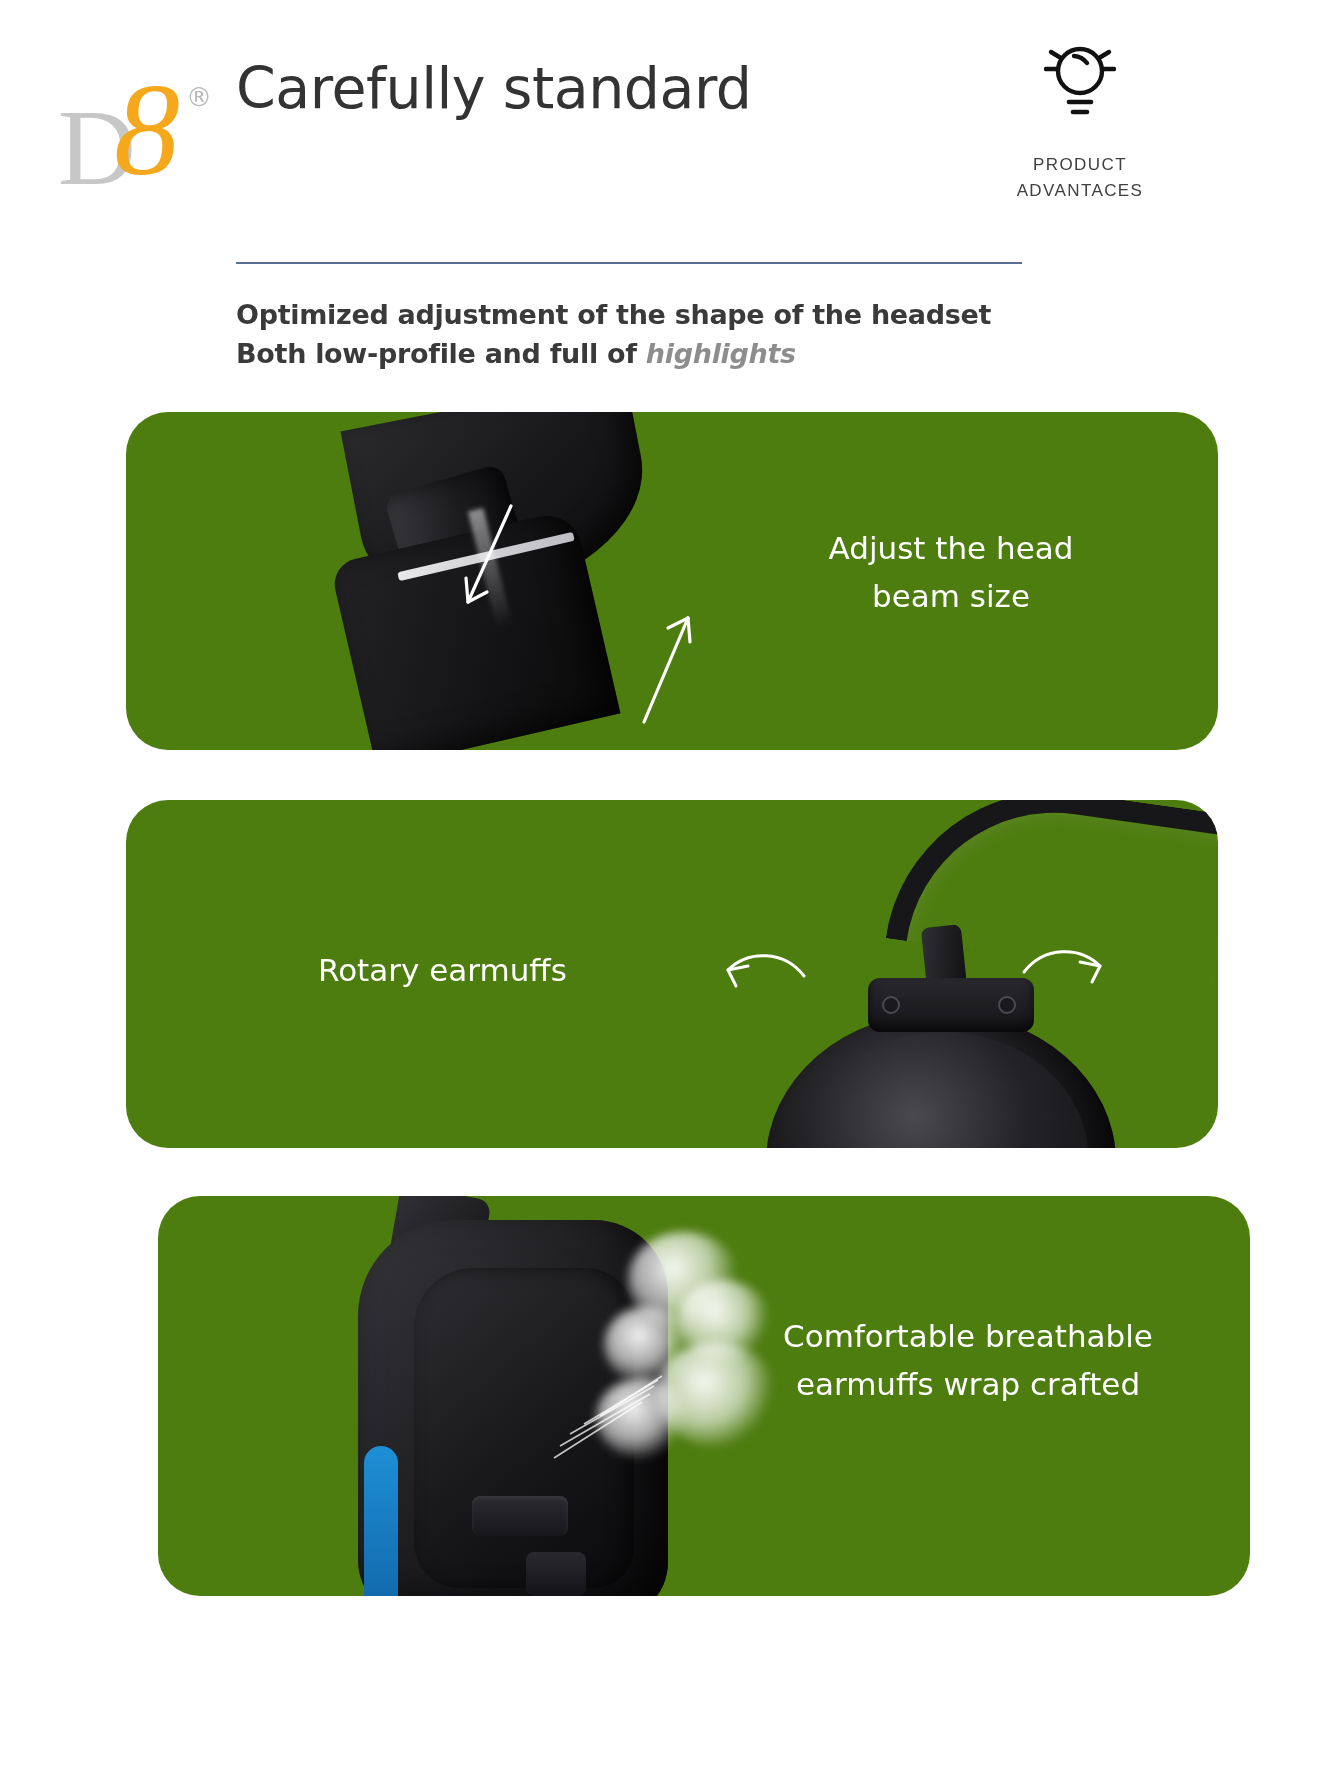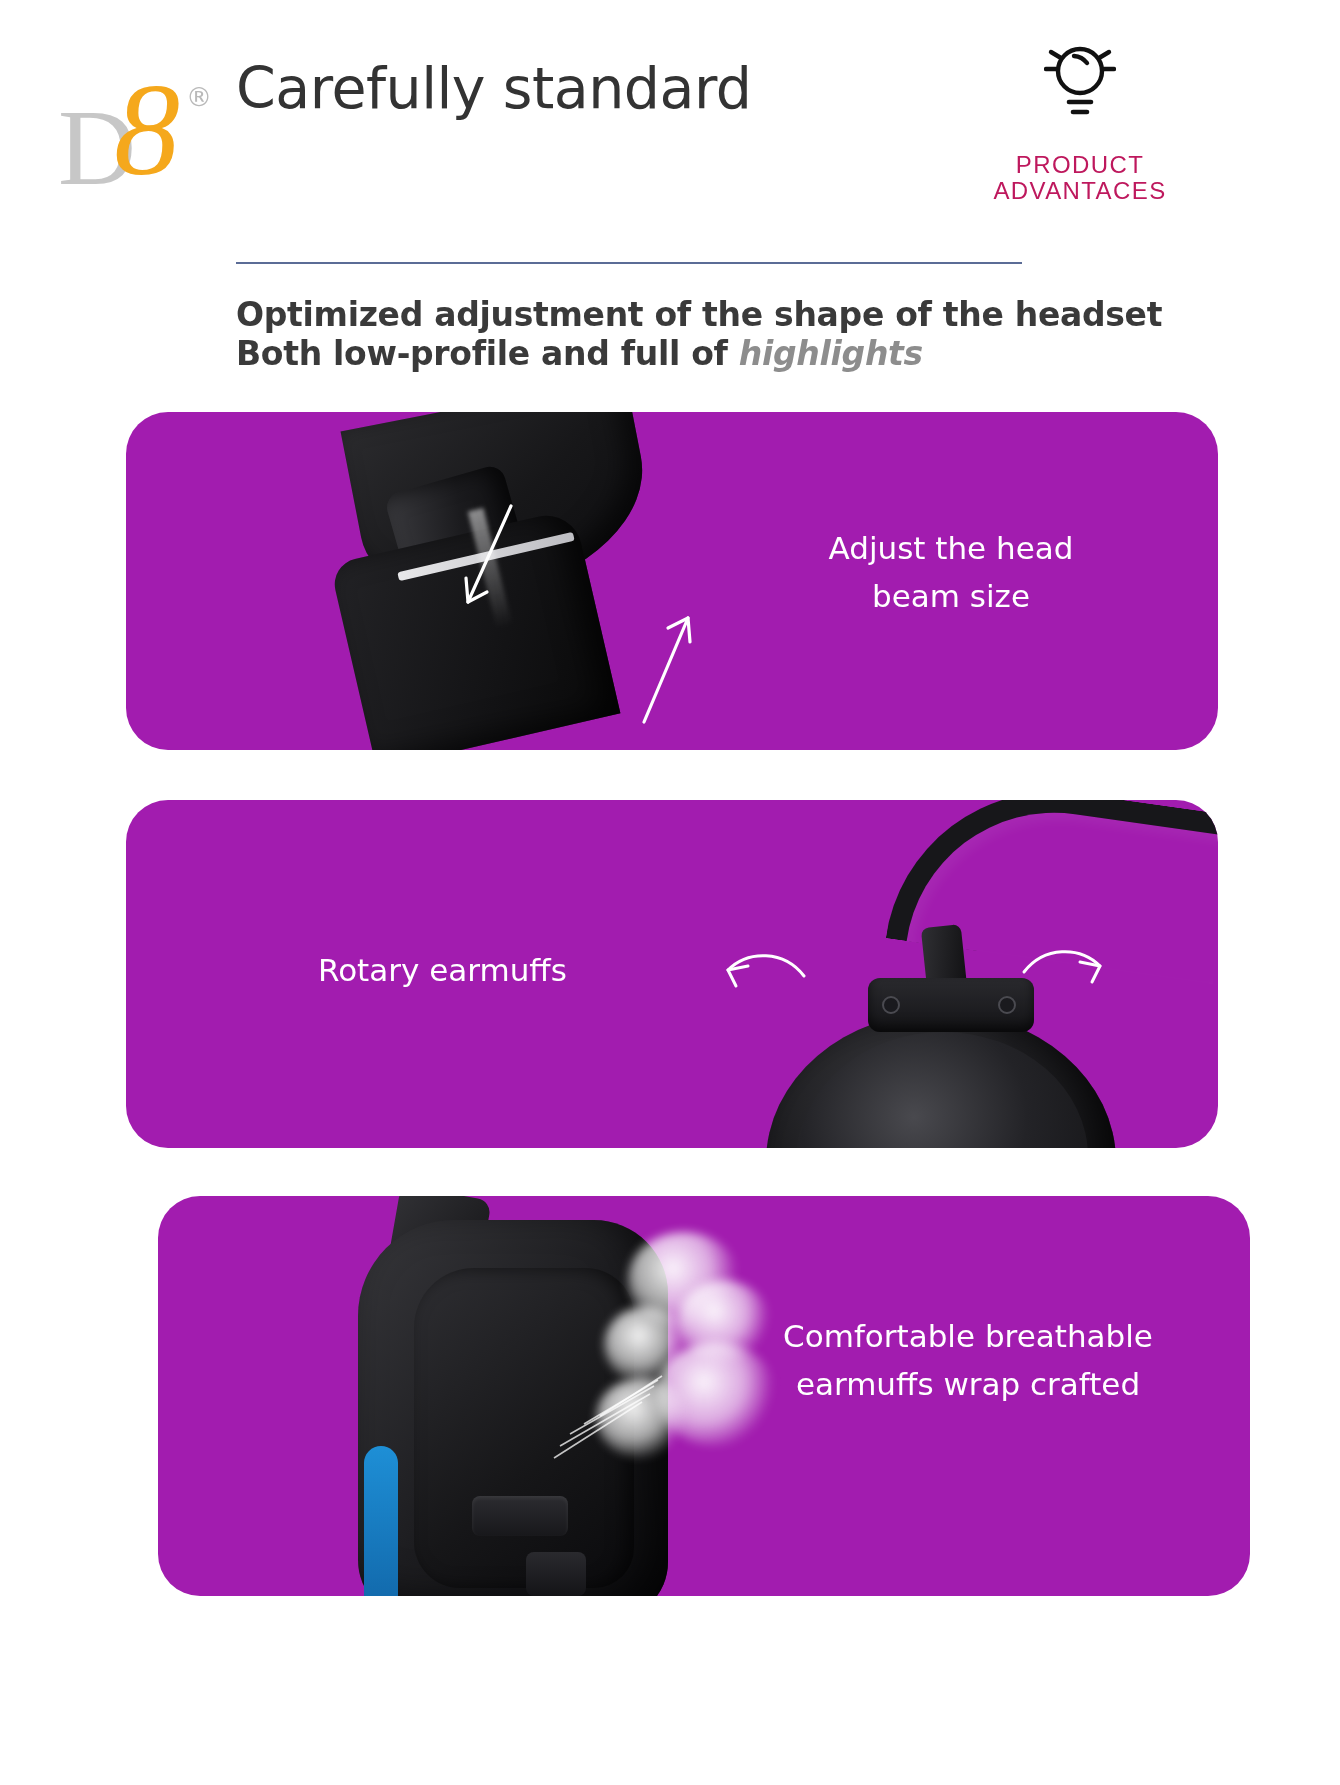--- a/index.html
+++ b/index.html
@@ -94,58 +94,58 @@
     width: 72px;
     height: 78px;
     display: block;
   }
   .advantage-caption {
     margin-top: 34px;
     text-align: center;
   }
   .advantage-caption div {
     font-family: "Liberation Sans", sans-serif;
-    font-size: 24px;
+    font-size: 17px;
     line-height: 26px;
     letter-spacing: 1.4px;
-    color: #be185d;
+    color: #404040;
   }
 
   .divider {
     position: absolute;
     left: 236px;
     top: 262px;
     width: 786px;
     height: 2px;
     background: #5b6c96;
   }
 
   .subtitle {
     position: absolute;
     left: 236px;
     top: 295px;
     width: 900px;
   }
   .subtitle-line {
     font-family: "DejaVu Sans", sans-serif;
     font-weight: bold;
-    font-size: 33px;
+    font-size: 27px;
     line-height: 39px;
     color: #3a3a3a;
     letter-spacing: -0.3px;
     white-space: nowrap;
   }
   .subtitle-soft { color: #8d8d8d; font-style: italic; }
 
   
   .panel {
     position: absolute;
     left: 126px;
     width: 1092px;
-    background: #a21caf;
+    background: #4d7c0f;
     border-radius: 42px;
     overflow: hidden;
   }
   .panel-1 { top: 412px;  height: 338px; }
   .panel-2 { top: 800px;  height: 348px; }
   .panel-3 { top: 1196px; height: 400px; margin-left: 32px; }
 
   .panel-caption {
     position: absolute;
     color: #ffffff;

